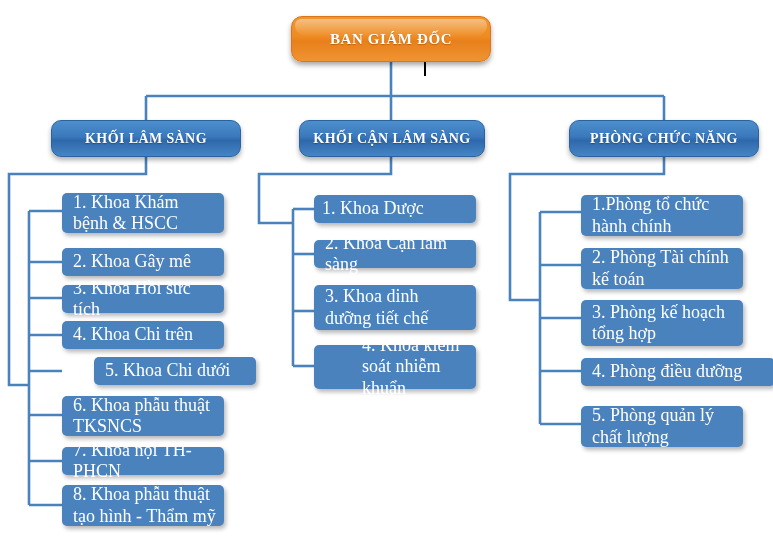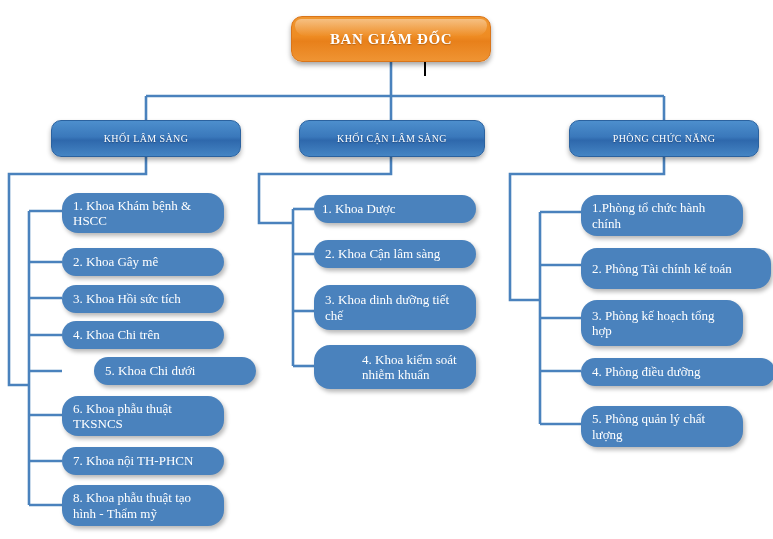--- a/index.html
+++ b/index.html
@@ -57,35 +57,35 @@
   }
 
   
   .node.level2 {
     background: linear-gradient(to bottom, #4d8fcd 0%, #3a78bb 45%, #2e68ac 55%, #4585c4 100%);
     border: 1px solid #2b629f;
     border-radius: 10px;
     box-shadow: 0 3px 5px rgba(0,0,0,0.32);
     justify-content: center;
     text-align: center;
-    font-weight: normal;
-    font-size: 10px;
+    font-weight: bold;
+    font-size: 14px;
     letter-spacing: 0.4px;
     text-shadow: 0 1px 1px rgba(20,50,90,0.5);
   }
 
   
   .node.leaf {
     background: #4a82bd;
     border: none;
-    border-radius: 16px;
+    border-radius: 5px;
     box-shadow: 2px 3px 4px rgba(0,0,0,0.28);
     justify-content: flex-start;
     padding: 0 8px 0 11px;
-    font-size: 13px;
+    font-size: 18px;
     line-height: 1.18;
     font-weight: normal;
     text-align: left;
   }
   .node.leaf .txt {
     display: block;
     width: 100%;
   }
 
   
@@ -193,21 +193,21 @@
   <div class="node leaf" style="left:314px; top:285px; width:162px; height:45px;">
     <span class="txt">3. Khoa dinh dưỡng tiết chế</span>
   </div>
   <div class="node leaf" style="left:314px; top:345px; width:162px; height:44px;padding-left:48px;">
     <span class="txt">4. Khoa kiểm soát nhiễm khuẩn</span>
   </div>
 
   <div class="node leaf" style="left:581px; top:195px; width:162px; height:41px;">
     <span class="txt">1.Phòng tổ chức hành chính</span>
   </div>
-  <div class="node leaf" style="left:581px; top:248px; width:190px; height:41px;">
+  <div class="node leaf" style="left:581px; top:248px; width:162px; height:41px;">
     <span class="txt">2. Phòng Tài chính kế toán</span>
   </div>
   <div class="node leaf" style="left:581px; top:300px; width:162px; height:46px;">
     <span class="txt">3. Phòng kế hoạch tổng hợp</span>
   </div>
   <div class="node leaf" style="left:581px; top:358px; width:194px; height:28px;">
     <span class="txt">4. Phòng điều dưỡng</span>
   </div>
   <div class="node leaf" style="left:581px; top:406px; width:162px; height:41px;">
     <span class="txt">5. Phòng quản lý chất lượng</span>

